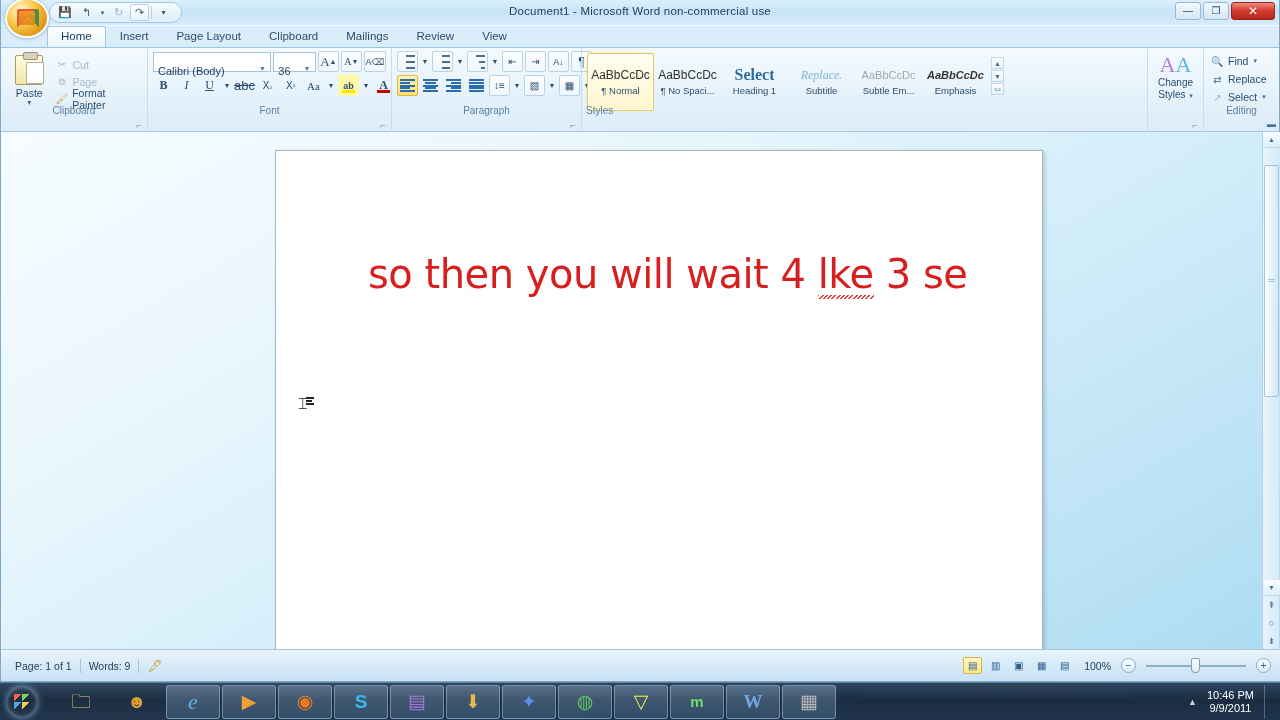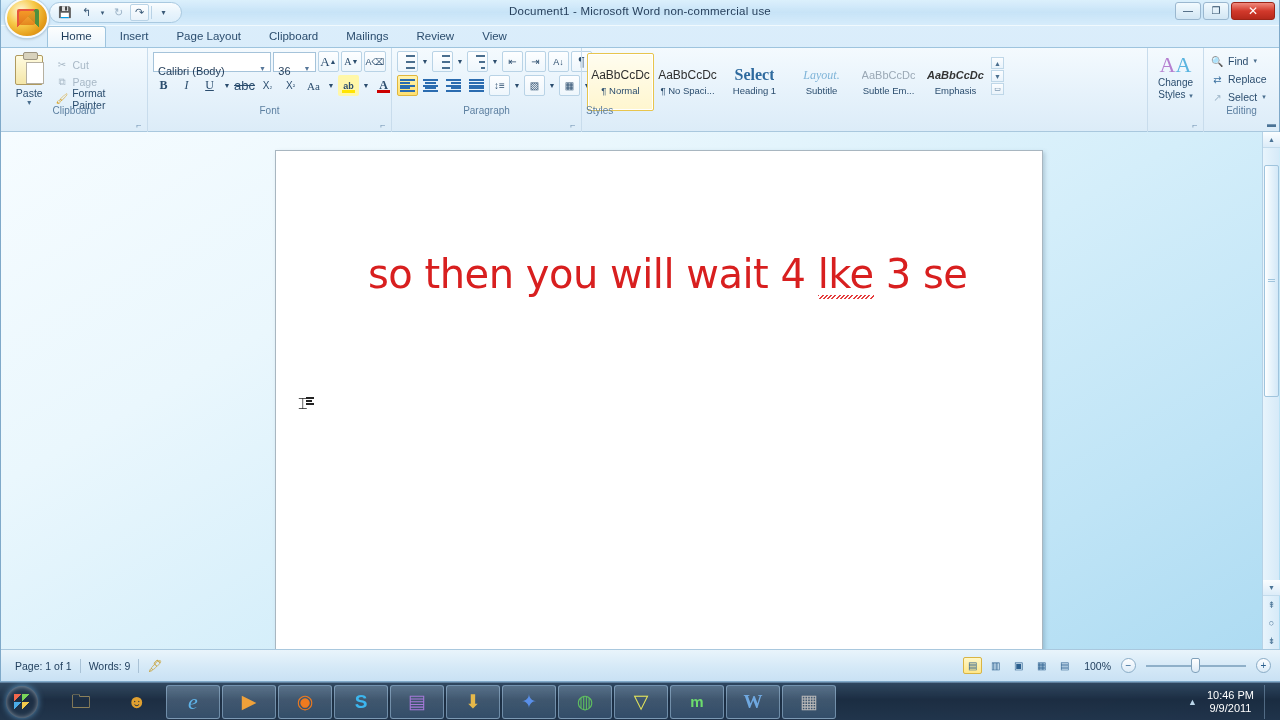--- a/index.html
+++ b/index.html
@@ -551,21 +551,21 @@
           </div>
           <div class="style-item">
             <div class="style-prev">AaBbCcDc</div>
             <div class="style-name">¶ No Spaci...</div>
           </div>
           <div class="style-item">
             <div class="style-prev sp-h1">Select</div>
             <div class="style-name">Heading 1</div>
           </div>
           <div class="style-item">
-            <div class="style-prev sp-sub">Layout.</div>
+            <div class="style-prev sp-sub">Replace.</div>
             <div class="style-name">Subtitle</div>
           </div>
           <div class="style-item">
             <div class="style-prev sp-subem">AaBbCcDc</div>
             <div class="style-name">Subtle Em...</div>
           </div>
           <div class="style-item">
             <div class="style-prev sp-em">AaBbCcDc</div>
             <div class="style-name">Emphasis</div>
           </div>

